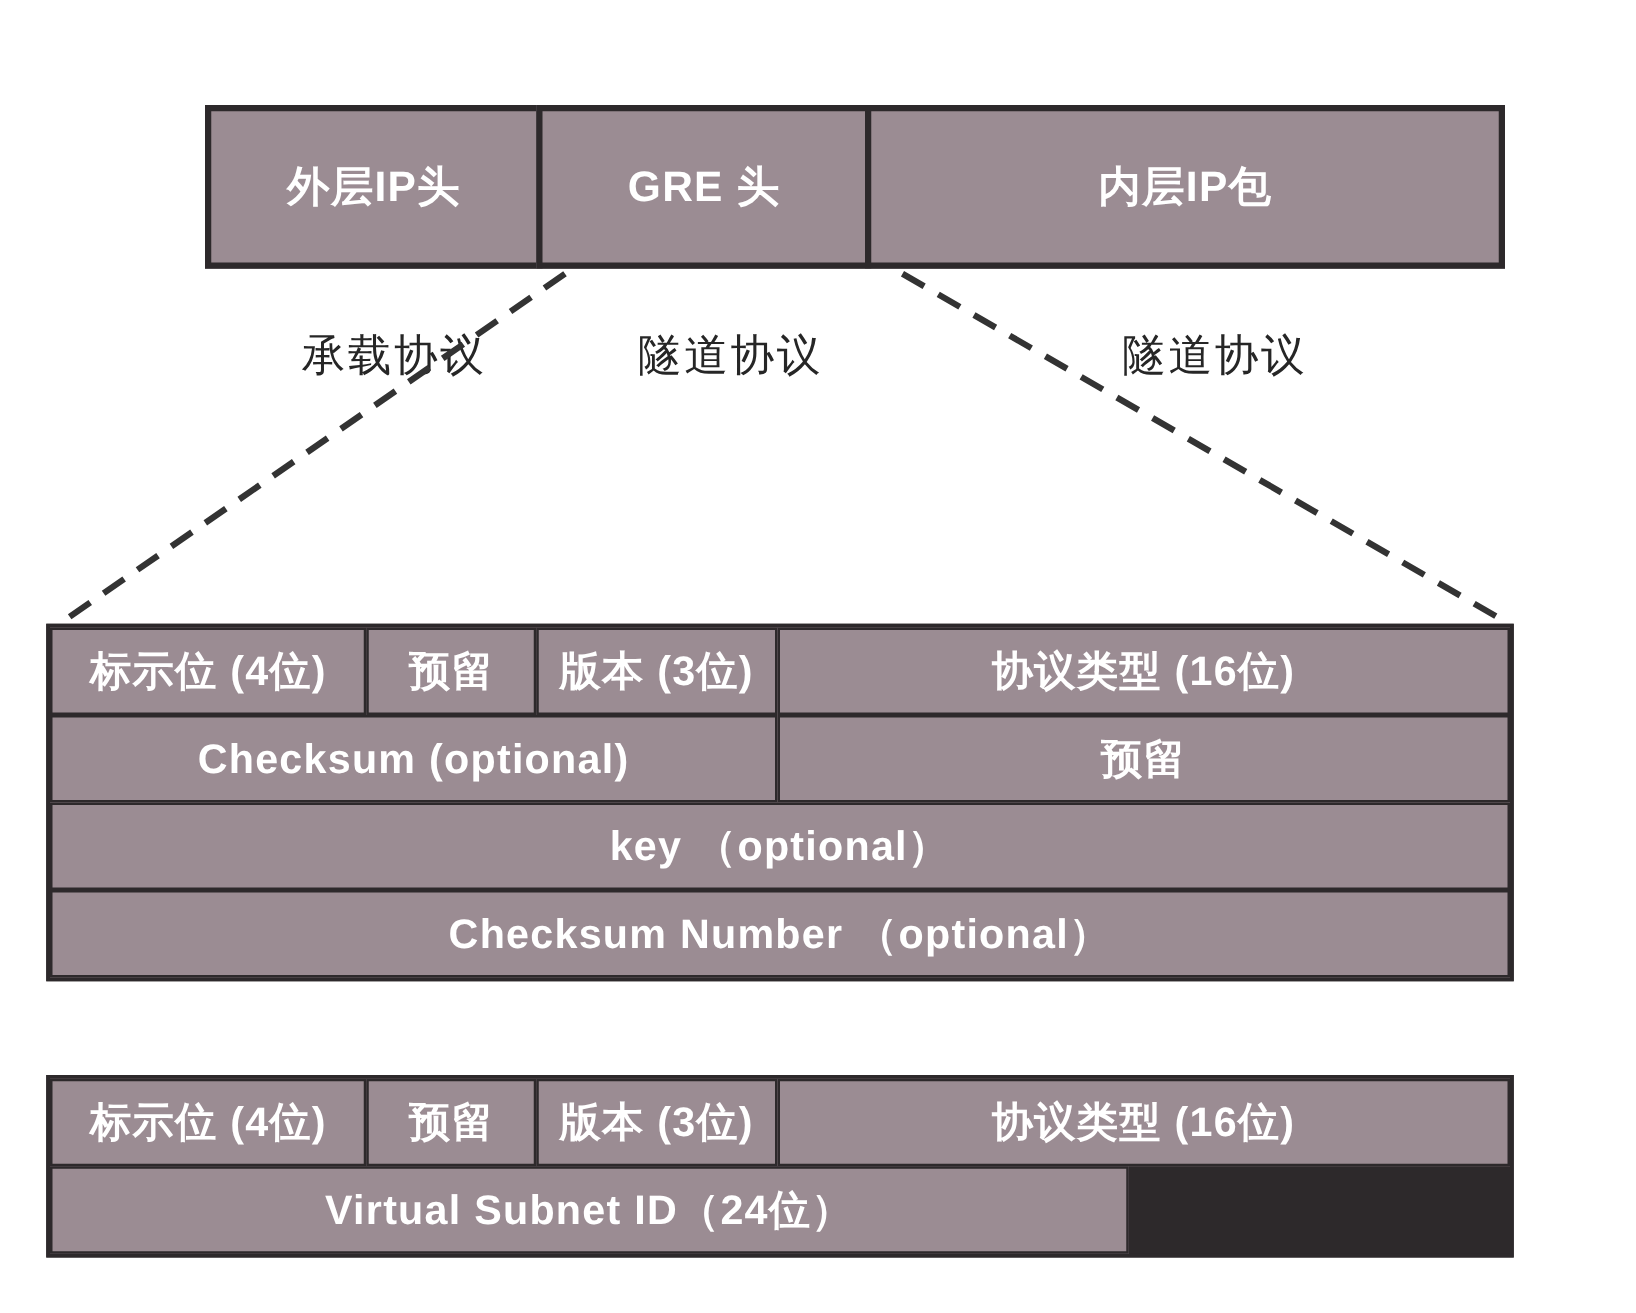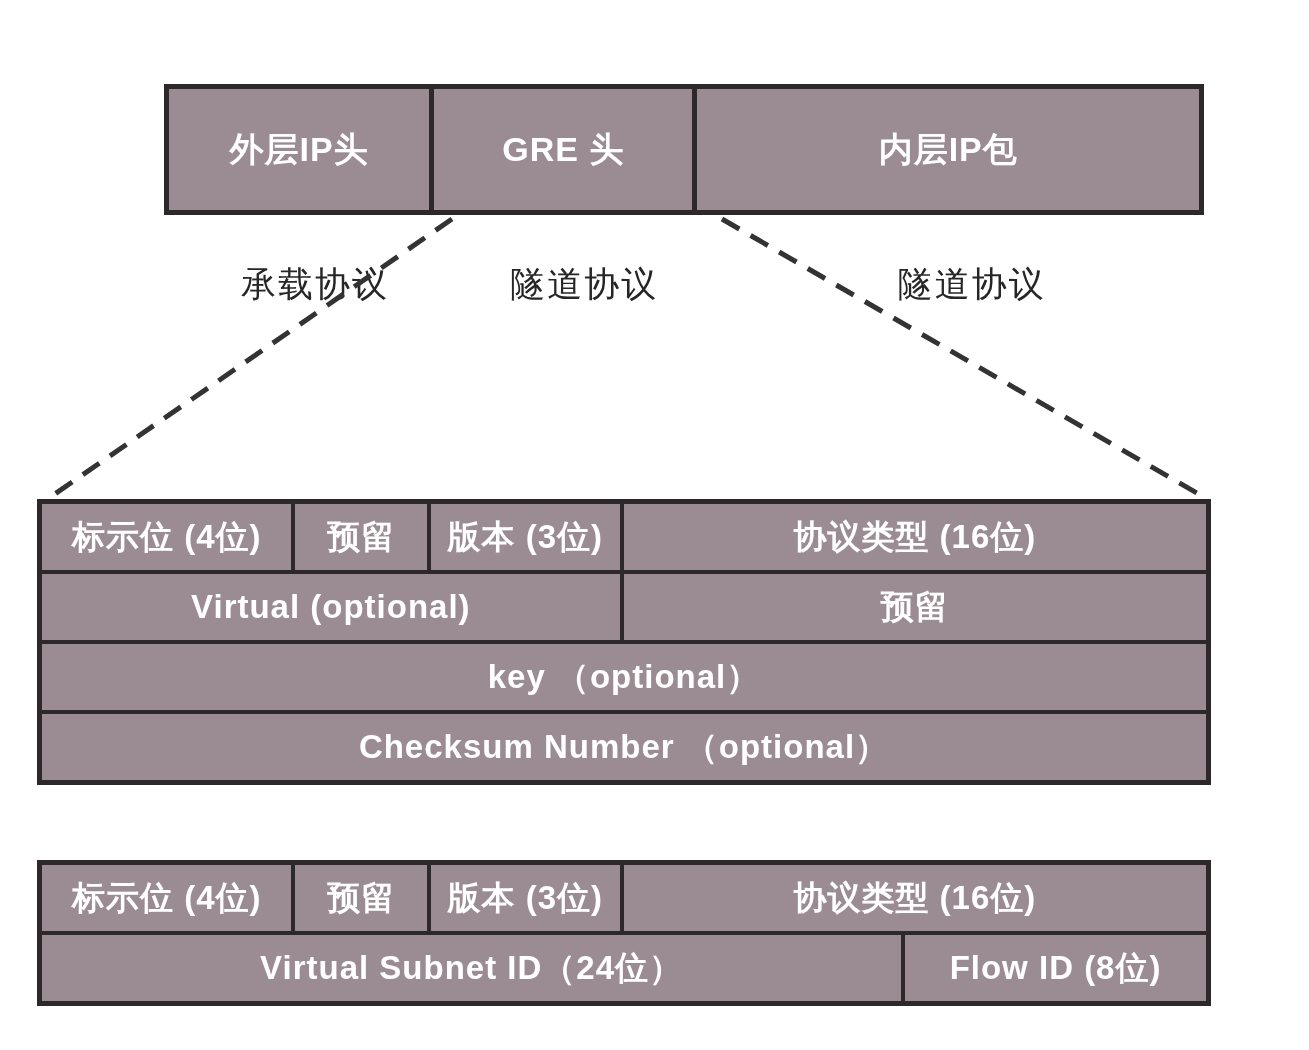--- a/index.html
+++ b/index.html
@@ -108,41 +108,40 @@
   </div>
 
   <div class="ptable gre">
     <div class="trow">
       <div class="cell w-flag">标示位 (4位)</div>
       <div class="cell w-resv">预留</div>
       <div class="cell w-ver">版本 (3位)</div>
       <div class="cell w-ptype">协议类型 (16位)</div>
     </div>
     <div class="trow">
-      <div class="cell w-half-l">Virtual (optional)</div>
+      <div class="cell w-half-l">Checksum (optional)</div>
       <div class="cell w-half-r">预留</div>
     </div>
     <div class="trow">
       <div class="cell w-full">key （optional）</div>
     </div>
     <div class="trow">
       <div class="cell w-full">Checksum Number （optional）</div>
     </div>
   </div>
 
   <div class="ptable nvgre">
     <div class="trow">
       <div class="cell w-flag">标示位 (4位)</div>
       <div class="cell w-resv">预留</div>
       <div class="cell w-ver">版本 (3位)</div>
       <div class="cell w-ptype">协议类型 (16位)</div>
     </div>
     <div class="trow">
       <div class="cell w-vsid">Virtual Subnet ID（24位）</div>
-      <div class="cell w-flowid">Flow ID (8位)</div>
     </div>
   </div>
 
   <svg class="overlay" viewBox="0 0 1309 1050" xmlns="http://www.w3.org/2000/svg">
     <line x1="452" y1="219" x2="52" y2="496"></line>
     <line x1="722" y1="219" x2="1202" y2="496"></line>
   </svg>
 
 </div>
 

